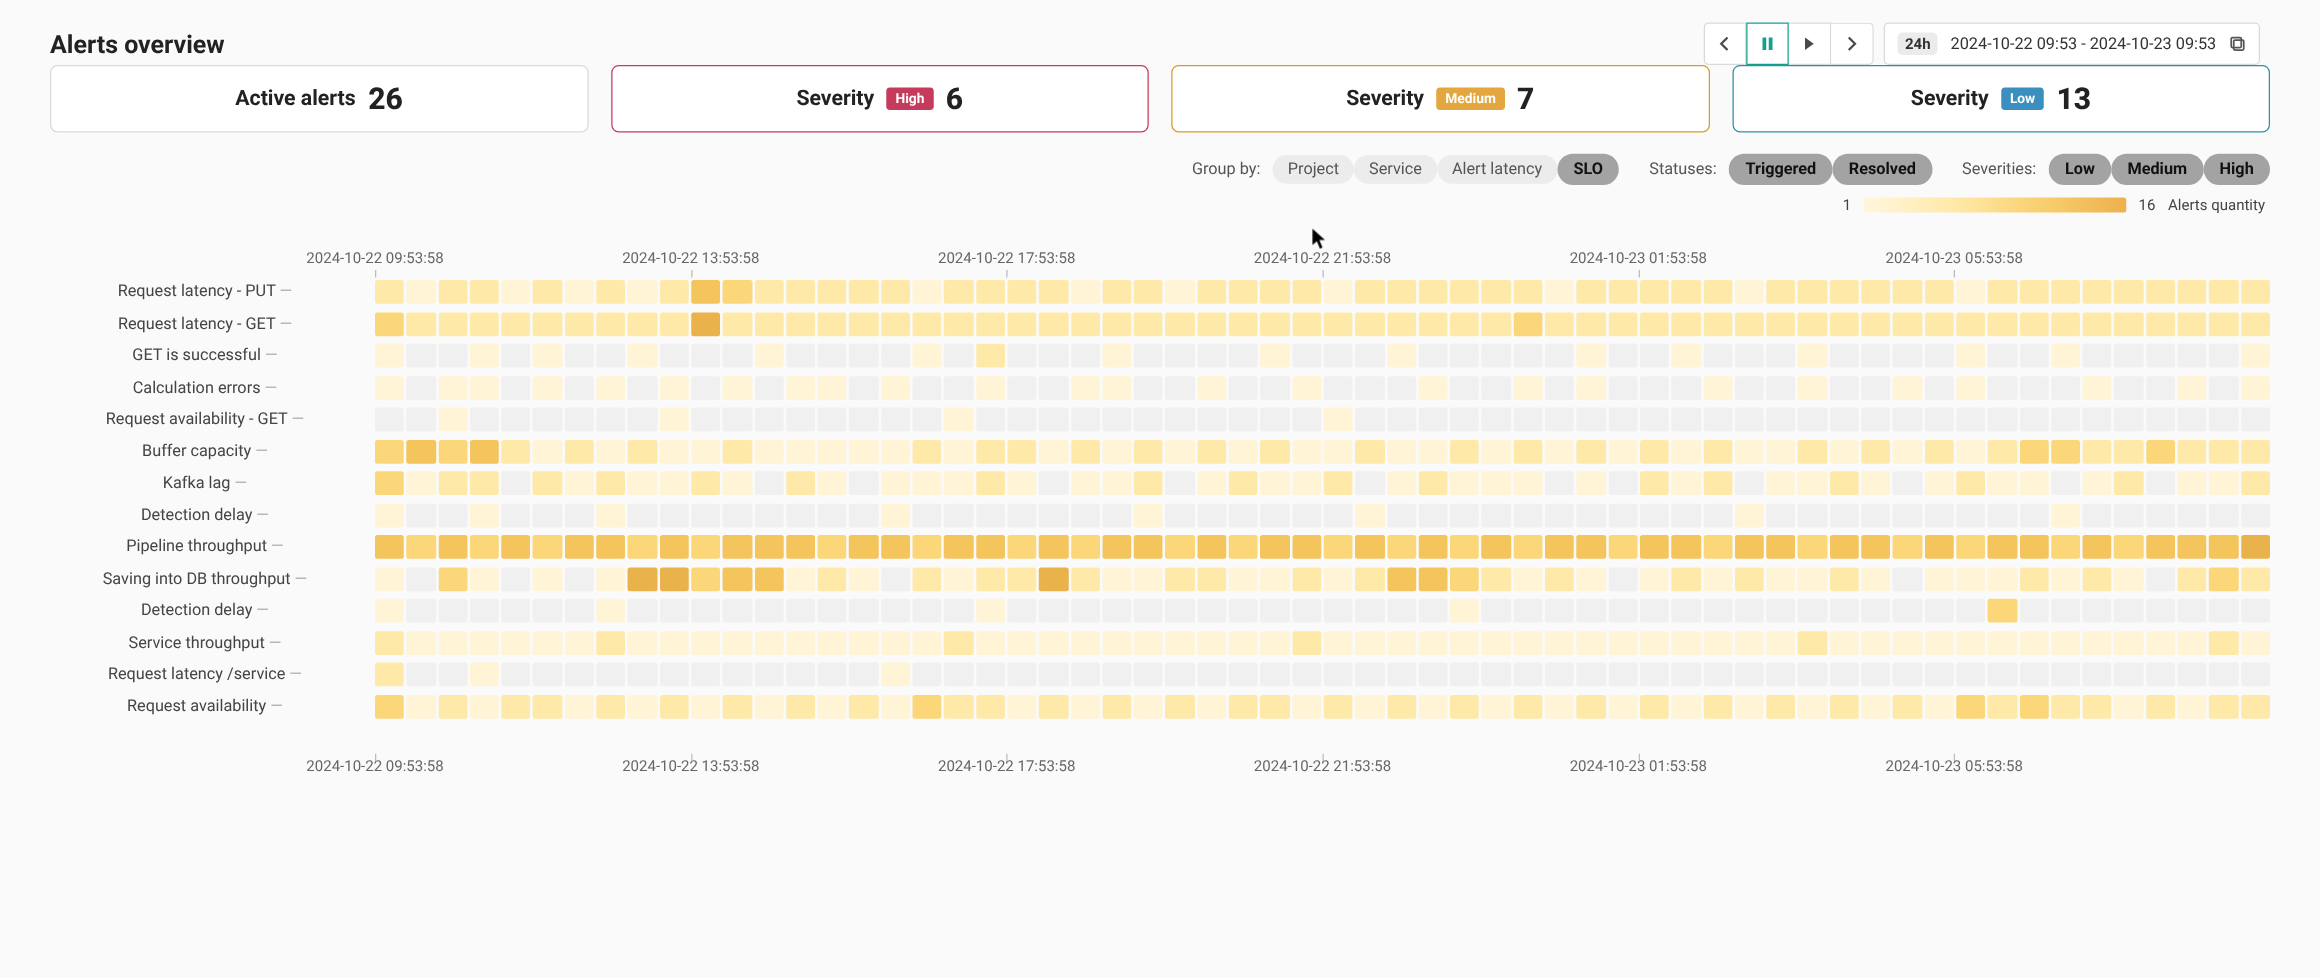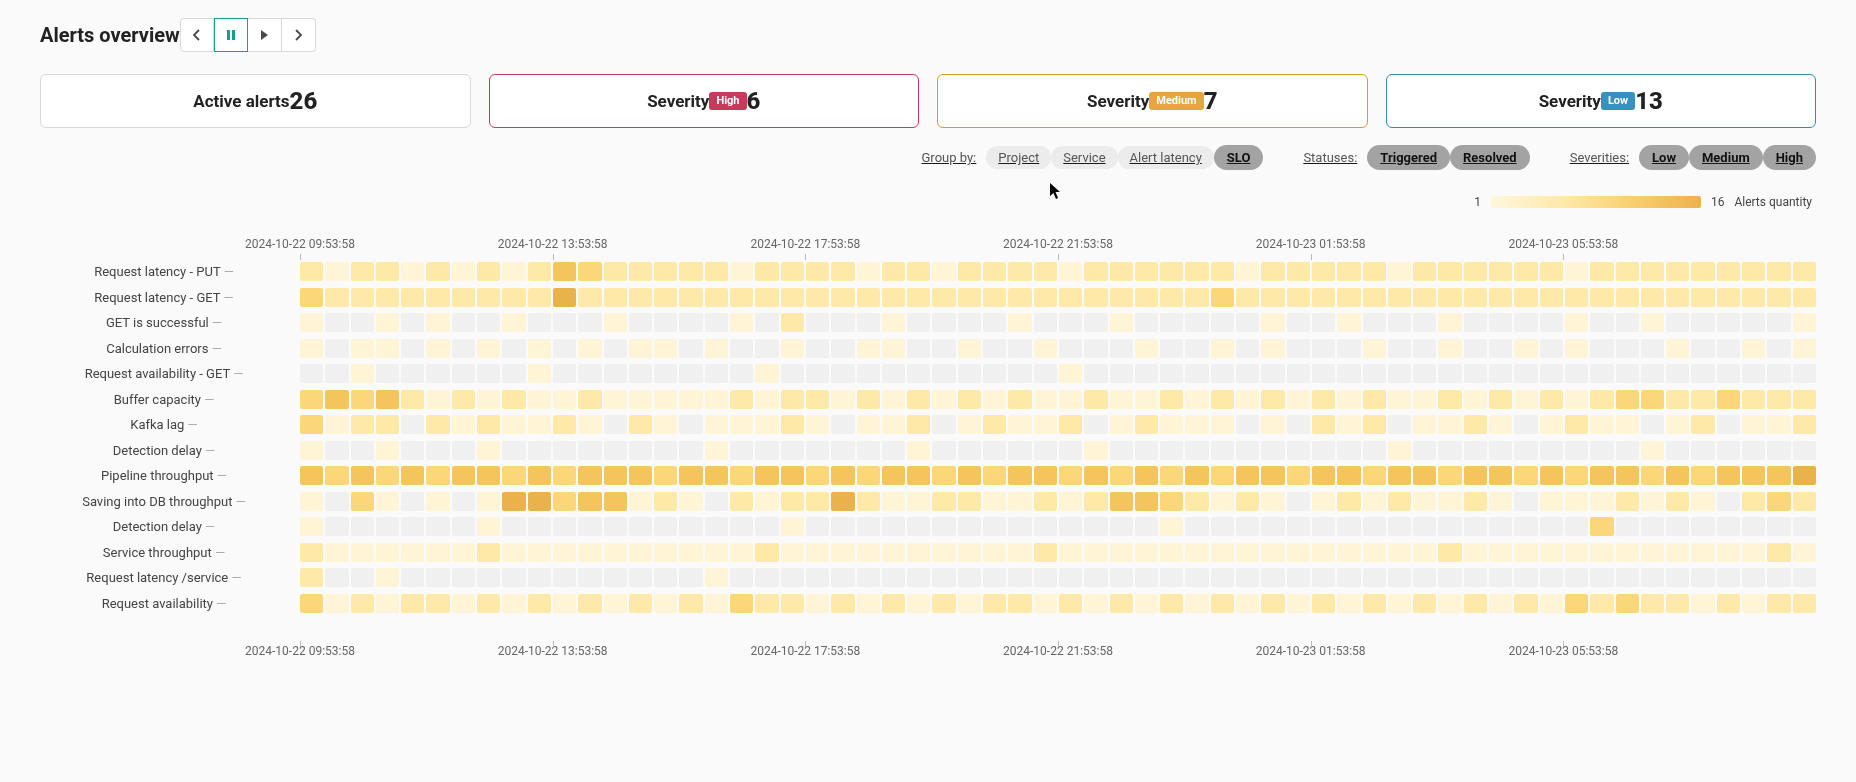--- a/index.html
+++ b/index.html
@@ -6,21 +6,21 @@
   body {
     font-family: -apple-system, BlinkMacSystemFont, "Segoe UI", Roboto, Helvetica, Arial, sans-serif;
     background: #fafafa;
     color: #1a1a1a;
     font-size: 13px;
     width: 1856px;
     padding: 18px 40px;
   }
 
   
-  .header-row { display: flex; align-items: center; justify-content: flex-start; margin-bottom: 22px; }
+  .header-row { display: flex; align-items: center; justify-content: space-between; }
   .page-title { font-size: 20px; font-weight: 700; color: #222; }
   .time-controls { display: flex; align-items: center; gap: 0; }
   .tc-btn {
     height: 34px; width: 34px; border: 1px solid #d9d9d9; background: #fff;
     display: flex; align-items: center; justify-content: center; cursor: pointer; color: #4a4a4a;
   }
   .tc-btn.left  { border-radius: 4px 0 0 4px; }
   .tc-btn.right { border-radius: 0 4px 4px 0; margin-right: 8px;}
   .tc-btn.mid   { border-left: 0; }
   .tc-btn.active { border: 1.5px solid #14a08c; color: #14a08c; position: relative; z-index: 1;}
@@ -36,37 +36,37 @@
   .tc-copy-icon { margin-left:10px; display:flex; color:#555; }
   .tc-tz {
     height:34px; border:1px solid #d9d9d9; background:#fff; border-radius:4px;
     display:flex; align-items:center; padding:0 12px; font-size:13px; color:#333; width:300px;
   }
 
   
   .cards { display:flex; gap:18px; margin-bottom:22px; }
   .card {
     flex:1; height:54px; border:1px solid #d9d9d9; border-radius:6px; background:#fff;
-    display:flex; align-items:center; justify-content:center; 
+    display:flex; align-items:center; justify-content:center; gap:10px;
   }
   .card.accent-red    { border:1.5px solid #c63b5c; }
   .card.accent-orange { border:1.5px solid #d99a2b; }
   .card.accent-teal   { border:1.5px solid #2f8fa6; }
   .card-label { font-size:17px; font-weight:700; color:#222; }
   .card-count { font-size:24px; font-weight:800; color:#222;text-align:right; }
   .sev-badge {
     font-size:11px; font-weight:700; color:#fff; border-radius:3px; padding:2px 7px;
     display:inline-block; line-height:14px;
   }
   .sev-high   { background:#c63b5c; }
   .sev-medium { background:#e4a63e; }
   .sev-low    { background:#3a8fbf; }
 
   
-  .filters { display:flex; align-items:center; justify-content:flex-end; gap:40px; margin-bottom:30px;text-decoration:underline; }
+  .filters { display:flex; align-items:center; justify-content:flex-end; gap:24px; margin-bottom:14px; }
   .flt-group { display:flex; align-items:center; gap:8px; }
   .flt-label { font-size:13px; color:#555; margin-right:2px; }
   .chip {
     background:#ececec; color:#555; border-radius:14px; padding:4px 12px; font-size:13px;
     cursor:pointer;
   }
   .chip.active { background:#a3a3a3; border:1px solid transparent; color:#111; font-weight:700; }
 
   
   .legend-row { display:flex; justify-content:flex-end; align-items:center; gap:10px; margin-bottom:10px; padding-right:4px;}
@@ -127,20 +127,30 @@
     <div class="tc-btn mid">
       <svg width="10" height="12" viewBox="0 0 10 12">
           <path d="M2 1 L9 6 L2 11 Z" fill="currentColor"></path>
         </svg>
     </div>
     <div class="tc-btn mid right">
       <svg width="10" height="12" viewBox="0 0 10 12">
           <path d="M3 1 L8 6 L3 11" fill="none" stroke="currentColor" stroke-width="1.8"></path>
         </svg>
     </div>
+    <div class="tc-range-box">
+      <span class="tc-pill">24h</span>
+      <span class="tc-range-text">2024-10-22 09:53 - 2024-10-23 09:53</span>
+      <span class="tc-copy-icon">
+        <svg width="14" height="14" viewBox="0 0 14 14">
+            <rect x="4" y="4" width="8" height="8" rx="1" fill="none" stroke="currentColor" stroke-width="1.4"></rect>
+            <rect x="2" y="2" width="8" height="8" rx="1" fill="none" stroke="currentColor" stroke-width="1.4"></rect>
+          </svg>
+      </span>
+    </div>
   </div>
 </div>
 
 <div class="cards">
   <div class="card">
     <span class="card-label">Active alerts</span>
     <span class="card-count">26</span>
   </div>
   <div class="card accent-red">
     <span class="card-label">Severity</span>

